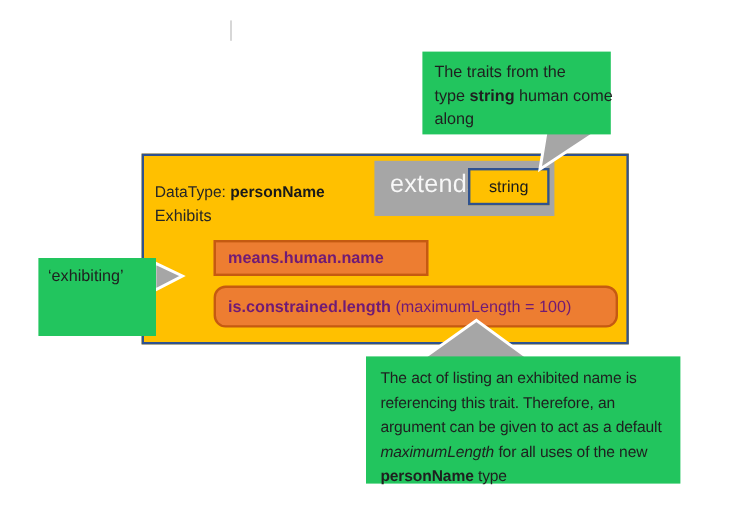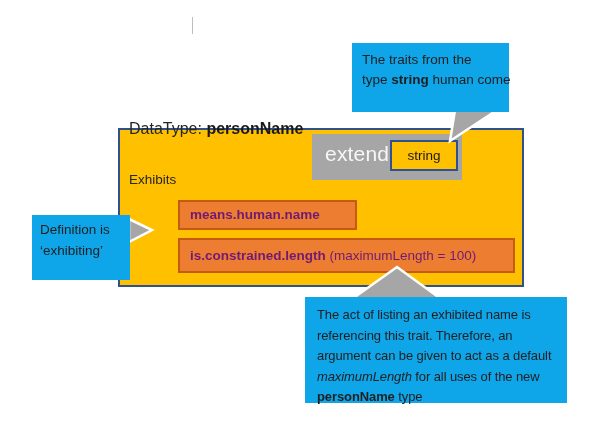--- a/index.html
+++ b/index.html
@@ -5,45 +5,45 @@
   html,body{margin:0;padding:0;background:#ffffff;}
   .canvas{
     position:relative;width:614px;height:421px;background:#ffffff;overflow:hidden;
     font-family:"Liberation Sans",sans-serif;color:#262626;
   }
   
   .main-box{
     position:absolute;left:118px;top:128px;width:402px;height:155px;
     background:#FFC000;border:2px solid #2F528F;z-index:1;
   }
-  .dt-title{position:absolute;left:129px;top:120px;font-size:16px;z-index:2;white-space:nowrap;}
+  .dt-title{position:absolute;left:129px;top:152px;font-size:13px;z-index:2;white-space:nowrap;}
   .dt-title b{color:#1a1a1a;}
   .extends-box{
     position:absolute;left:312px;top:134px;width:150px;height:46px;
     background:#A6A6A6;z-index:2;
   }
   .extends-label{
     position:absolute;left:13px;top:8px;font-size:21px;color:#F7F7F7;letter-spacing:.2px;
   }
   .string-box{
     position:absolute;left:390px;top:140px;width:64px;height:27px;
     background:#FFC000;border:2px solid #2F528F;z-index:3;
     display:flex;align-items:center;justify-content:center;
     font-size:13.5px;color:#1a1a1a;
   }
   .exhibits{position:absolute;left:129px;top:172px;font-size:13.5px;z-index:2;}
   .trait-box{
     position:absolute;background:#ED7D31;border:2px solid #C55A11;z-index:2;
     font-size:13.5px;color:#701a75;white-space:nowrap;
   }
   .trait-1{left:178px;top:200px;width:165px;height:26px;line-height:26px;padding-left:10px;box-sizing:content-box;}
-  .trait-2{left:178px;top:238px;width:323px;height:31px;line-height:31px;padding-left:10px;}
+  .trait-2{left:178px;top:238px;width:323px;height:31px;line-height:31px;padding-left:10px;border-radius:10px;}
   
   .callout{
-    position:absolute;background:#0ea5e9;color:#1f1f1f;z-index:5;
+    position:absolute;background:#22c55e;color:#1f1f1f;z-index:5;
     font-size:13.5px;
   }
   .callout .ln{white-space:nowrap;}
   .co-top{left:352px;top:43px;width:157px;height:69px;padding:7px 0 0 10px;box-sizing:border-box;line-height:19.5px;}
   .co-left{left:32px;top:215px;width:98px;height:65px;padding:5px 0 0 8px;box-sizing:border-box;line-height:20.5px;}
   .co-bottom{left:305px;top:297px;width:262px;height:106px;padding:8px 0 0 12px;box-sizing:border-box;line-height:20.5px;font-size:13px;letter-spacing:-0.1px;}
   .tails{position:absolute;left:0;top:0;width:614px;height:421px;z-index:4;pointer-events:none;}
   .cursor-mark{position:absolute;left:192px;top:17px;width:1px;height:17px;background:#BDBDBD;z-index:0;}
   i{}
 </style>
@@ -73,24 +73,24 @@
 
   <svg class="tails" viewBox="0 0 614 421" xmlns="http://www.w3.org/2000/svg">
     <polygon points="455,110 497,110 450,141" fill="#A6A6A6" stroke="#FFFFFF" stroke-width="2.5"></polygon>
     <polygon points="129,219 152,230 129,242" fill="#A6A6A6" stroke="#FFFFFF" stroke-width="2.5"></polygon>
     <polygon points="352,299 397,267 441,299" fill="#A6A6A6" stroke="#FFFFFF" stroke-width="2.5"></polygon>
   </svg>
 
   <div class="callout co-top">
     <div class="ln">The traits from the</div>
     <div class="ln"><span>type </span><b>string</b><span> human come</span></div>
+    <div class="ln">along</div>
   </div>
 
   <div class="callout co-left">
-    <div class="ln">Definition is</div>
     <div class="ln">‘exhibiting’</div>
   </div>
 
   <div class="callout co-bottom">
     <div class="ln">The act of listing an exhibited name is</div>
     <div class="ln">referencing this trait. Therefore, an</div>
     <div class="ln">argument can be given to act as a default</div>
     <div class="ln"><i>maximumLength</i><span> for all uses of the new</span></div>
     <div class="ln"><b>personName</b><span> type</span></div>
   </div>

